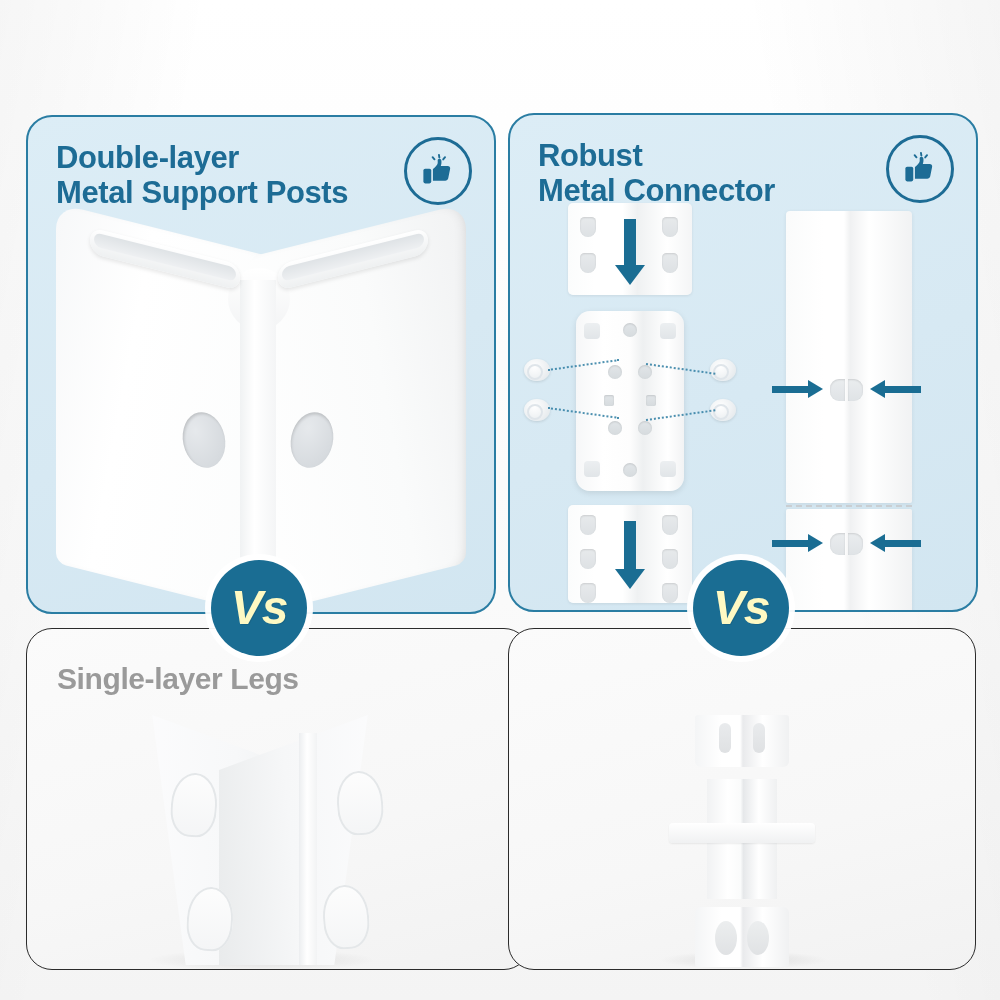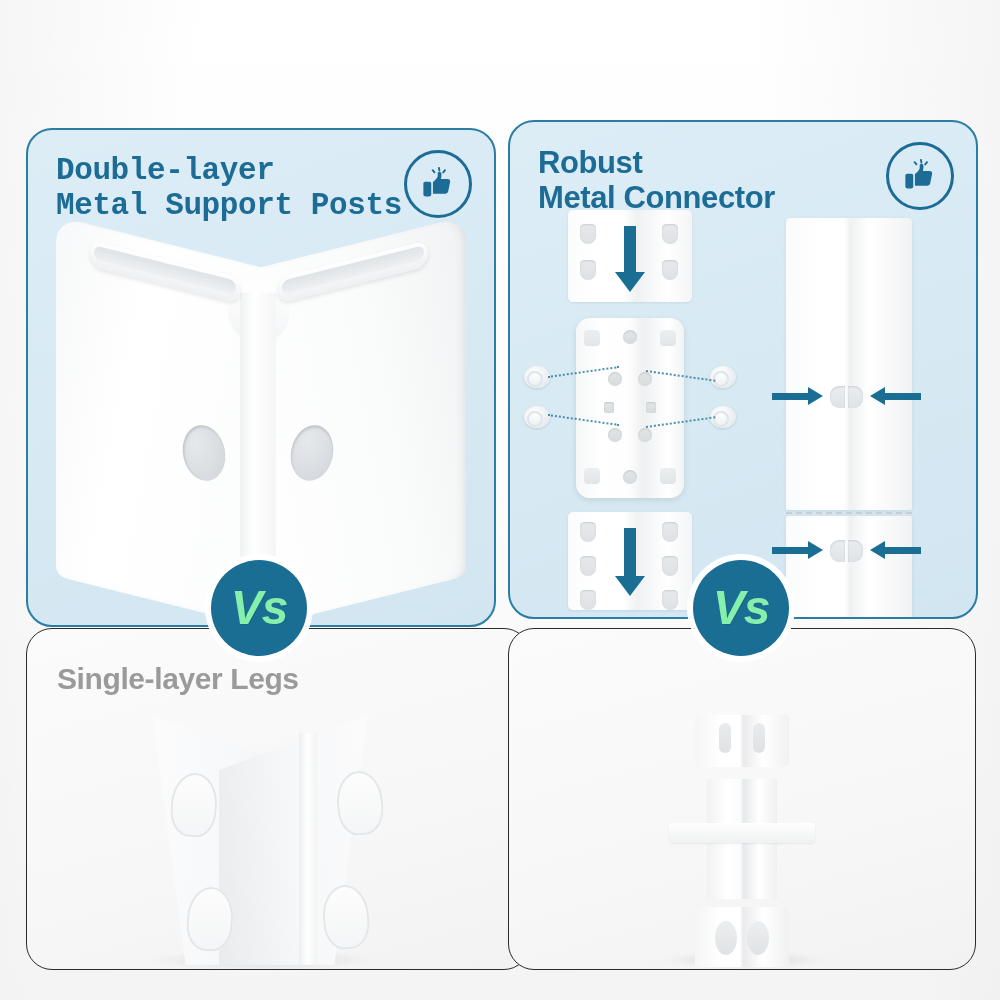--- a/index.html
+++ b/index.html
@@ -42,22 +42,22 @@
 
   .panel.good{
     background:linear-gradient(160deg,#dcedf6 0%,#d7e9f3 55%,#d2e6f1 100%);
     border:2px solid #2a7da3;
   }
   .panel.bad{
     background:linear-gradient(165deg,#fbfbfb 0%,#f7f7f7 60%,#f2f2f2 100%);
     border:1.5px solid #2b2b2b;
   }
 
-  #panel-tl{left:26px;  top:128px; width:466px; height:495px;font-family:Liberation Mono, monospace;}
-  #panel-tr{left:508px; top:120px; width:466px; height:495px;}
+  #panel-tl{left:26px;  top:115px; width:466px; height:495px;}
+  #panel-tr{left:508px; top:113px; width:466px; height:495px;}
   #panel-bl{left:26px;  top:628px; width:466px; height:340px;padding-left:36px;}
   #panel-br{left:508px; top:628px; width:466px; height:340px;}
 
   .panel-title{
     position:absolute;
     font-weight:bold;
     line-height:1.12;
     white-space:pre-line;
     letter-spacing:-0.4px;
     z-index:6;
@@ -76,21 +76,21 @@
 
   
   .vs-badge{
     position:absolute;width:96px;height:96px;border-radius:50%;
     background:#1a6d93;
     box-shadow:0 0 0 6px rgba(255,255,255,0.95);
     display:flex;align-items:center;justify-content:center;
     z-index:40;
   }
   .vs-badge span{
-    color:#86efac;font-size:48px;font-weight:bold;font-style:italic;
+    color:#fef9c3;font-size:48px;font-weight:bold;font-style:italic;
     letter-spacing:-1px;line-height:1;
     text-shadow:1px 1px 0 rgba(0,0,0,0.08);
   }
   #vs-left{ left:211px; top:560px; }
   #vs-right{ left:693px; top:560px; }
 
   
   #art-dual{
     position:absolute;left:0;top:55px;width:466px;height:440px;z-index:3;
   }

